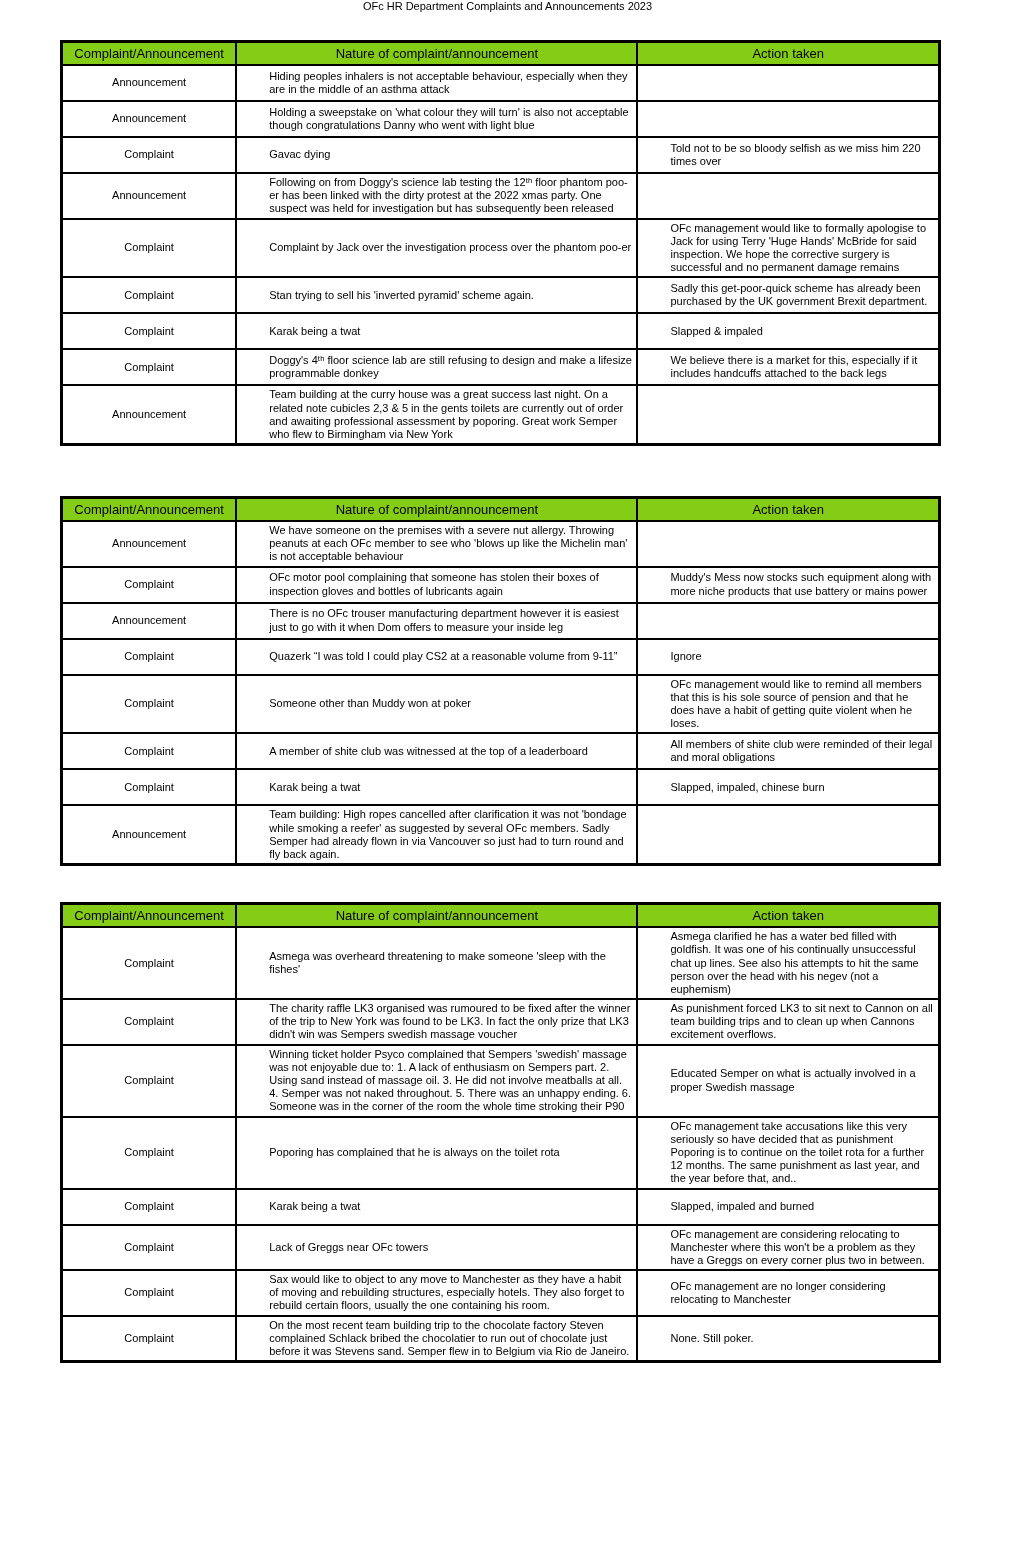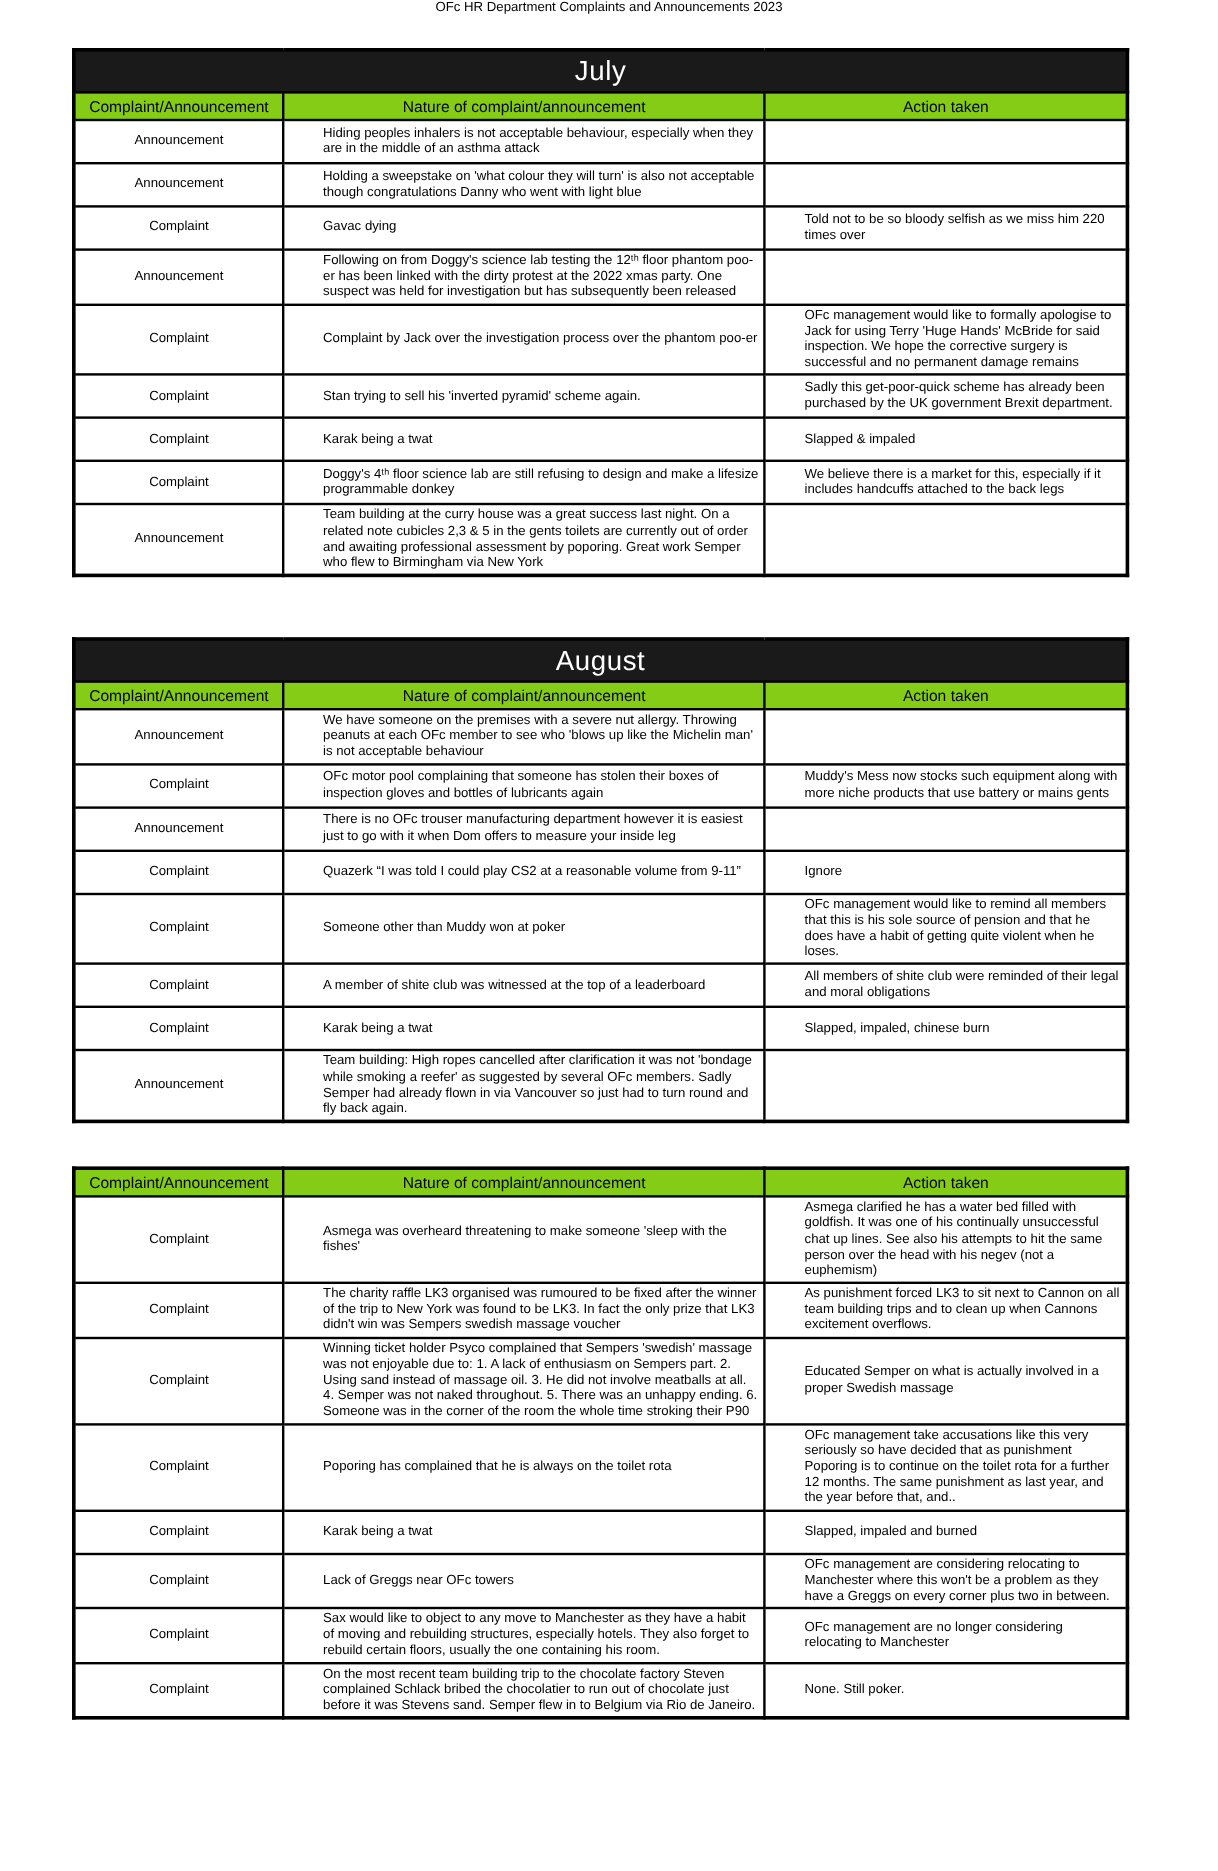--- a/index.html
+++ b/index.html
@@ -69,175 +69,169 @@
   col.c-type   { width: 19.9%; }
   col.c-nature { width: 45.7%; }
   col.c-action { width: 34.4%; }
 </style>
 </head>
 <body>
 
 <div class="page-title">OFc HR Department Complaints and Announcements 2023</div>
 
 <div id="tables-root">
-  <table class="month-table">
-    <colgroup>
-      <col class="c-type">
-      <col class="c-nature">
-      <col class="c-action">
-    </colgroup>
-    <thead>
-      <tr>
-        <th class="month-band" colspan="3">July</th>
-      </tr>
-      <tr>
-        <th class="col-header">Complaint/Announcement</th>
-        <th class="col-header">Nature of complaint/announcement</th>
-        <th class="col-header">Action taken</th>
-      </tr>
-    </thead>
-    <tbody>
-  <tr>
-    <td class="type-cell">Announcement</td>
-    <td class="nature-cell">Hiding peoples inhalers is not acceptable behaviour, especially when they are in the middle of an asthma attack</td>
-    <td class="action-cell"></td>
-  </tr>
-
-  <tr>
-    <td class="type-cell">Announcement</td>
-    <td class="nature-cell">Holding a sweepstake on 'what colour they will turn' is also not acceptable though congratulations Danny who went with light blue</td>
-    <td class="action-cell"></td>
-  </tr>
-
-  <tr>
-    <td class="type-cell">Complaint</td>
-    <td class="nature-cell">Gavac dying</td>
-    <td class="action-cell">Told not to be so bloody selfish as we miss him 220 times over</td>
-  </tr>
-
-  <tr>
-    <td class="type-cell">Announcement</td>
-    <td class="nature-cell">Following on from Doggy's science lab testing the 12ᵗʰ floor phantom poo-er has been linked with the dirty protest at the 2022 xmas party. One suspect was held for investigation but has subsequently been released</td>
-    <td class="action-cell"></td>
-  </tr>
-
-  <tr>
-    <td class="type-cell">Complaint</td>
-    <td class="nature-cell">Complaint by Jack over the investigation process over the phantom poo-er</td>
-    <td class="action-cell">OFc management would like to formally apologise to Jack for using Terry 'Huge Hands' McBride for said inspection. We hope the corrective surgery is successful and no permanent damage remains</td>
-  </tr>
-
-  <tr>
-    <td class="type-cell">Complaint</td>
-    <td class="nature-cell">Stan trying to sell his 'inverted pyramid' scheme again.</td>
-    <td class="action-cell">Sadly this get-poor-quick scheme has already been purchased by the UK government Brexit department.</td>
-  </tr>
-
-  <tr>
-    <td class="type-cell">Complaint</td>
-    <td class="nature-cell">Karak being a twat</td>
-    <td class="action-cell">Slapped &amp; impaled</td>
-  </tr>
-
-  <tr>
-    <td class="type-cell">Complaint</td>
-    <td class="nature-cell">Doggy's 4ᵗʰ floor science lab are still refusing to design and make a lifesize programmable donkey</td>
-    <td class="action-cell">We believe there is a market for this, especially if it includes handcuffs attached to the back legs</td>
-  </tr>
-
-  <tr>
-    <td class="type-cell">Announcement</td>
-    <td class="nature-cell">Team building at the curry house was a great success last night. On a related note cubicles 2,3 &amp; 5 in the gents toilets are currently out of order and awaiting professional assessment by poporing. Great work Semper who flew to Birmingham via New York</td>
-    <td class="action-cell"></td>
-  </tr>
-</tbody>
-  </table>
-
-  <table class="month-table">
-    <colgroup>
-      <col class="c-type">
-      <col class="c-nature">
-      <col class="c-action">
-    </colgroup>
-    <thead>
-      <tr>
-        <th class="month-band" colspan="3">August</th>
-      </tr>
-      <tr>
-        <th class="col-header">Complaint/Announcement</th>
-        <th class="col-header">Nature of complaint/announcement</th>
-        <th class="col-header">Action taken</th>
-      </tr>
-    </thead>
-    <tbody>
-  <tr>
-    <td class="type-cell">Announcement</td>
-    <td class="nature-cell">We have someone on the premises with a severe nut allergy. Throwing peanuts at each OFc member to see who 'blows up like the Michelin man' is not acceptable behaviour</td>
-    <td class="action-cell"></td>
-  </tr>
-
-  <tr>
-    <td class="type-cell">Complaint</td>
-    <td class="nature-cell">OFc motor pool complaining that someone has stolen their boxes of inspection gloves and bottles of lubricants again</td>
-    <td class="action-cell">Muddy's Mess now stocks such equipment along with more niche products that use battery or mains gents</td>
-  </tr>
-
-  <tr>
-    <td class="type-cell">Announcement</td>
-    <td class="nature-cell">There is no OFc trouser manufacturing department however it is easiest just to go with it when Dom offers to measure your inside leg</td>
-    <td class="action-cell"></td>
-  </tr>
-
-  <tr>
-    <td class="type-cell">Complaint</td>
-    <td class="nature-cell">Quazerk “I was told I could play CS2 at a reasonable volume from 9-11”</td>
-    <td class="action-cell">Ignore</td>
-  </tr>
-
-  <tr>
-    <td class="type-cell">Complaint</td>
-    <td class="nature-cell">Someone other than Muddy won at poker</td>
-    <td class="action-cell">OFc management would like to remind all members that this is his sole source of pension and that he does have a habit of getting quite violent when he loses.</td>
-  </tr>
-
-  <tr>
-    <td class="type-cell">Complaint</td>
-    <td class="nature-cell">A member of shite club was witnessed at the top of a leaderboard</td>
-    <td class="action-cell">All members of shite club were reminded of their legal and moral obligations</td>
-  </tr>
-
-  <tr>
-    <td class="type-cell">Complaint</td>
-    <td class="nature-cell">Karak being a twat</td>
-    <td class="action-cell">Slapped, impaled, chinese burn</td>
-  </tr>
-
-  <tr>
-    <td class="type-cell">Announcement</td>
-    <td class="nature-cell">Team building: High ropes cancelled after clarification it was not 'bondage while smoking a reefer' as suggested by several OFc members. Sadly Semper had already flown in via Vancouver so just had to turn round and fly back again.</td>
-    <td class="action-cell"></td>
-  </tr>
-</tbody>
-  </table>
-
   <table class="month-table">
     <colgroup>
       <col class="c-type">
       <col class="c-nature">
       <col class="c-action">
     </colgroup>
     <thead>
       <tr>
         <th class="col-header">Complaint/Announcement</th>
         <th class="col-header">Nature of complaint/announcement</th>
         <th class="col-header">Action taken</th>
       </tr>
     </thead>
     <tbody>
   <tr>
+    <td class="type-cell">Announcement</td>
+    <td class="nature-cell">Hiding peoples inhalers is not acceptable behaviour, especially when they are in the middle of an asthma attack</td>
+    <td class="action-cell"></td>
+  </tr>
+
+  <tr>
+    <td class="type-cell">Announcement</td>
+    <td class="nature-cell">Holding a sweepstake on 'what colour they will turn' is also not acceptable though congratulations Danny who went with light blue</td>
+    <td class="action-cell"></td>
+  </tr>
+
+  <tr>
+    <td class="type-cell">Complaint</td>
+    <td class="nature-cell">Gavac dying</td>
+    <td class="action-cell">Told not to be so bloody selfish as we miss him 220 times over</td>
+  </tr>
+
+  <tr>
+    <td class="type-cell">Announcement</td>
+    <td class="nature-cell">Following on from Doggy's science lab testing the 12ᵗʰ floor phantom poo-er has been linked with the dirty protest at the 2022 xmas party. One suspect was held for investigation but has subsequently been released</td>
+    <td class="action-cell"></td>
+  </tr>
+
+  <tr>
+    <td class="type-cell">Complaint</td>
+    <td class="nature-cell">Complaint by Jack over the investigation process over the phantom poo-er</td>
+    <td class="action-cell">OFc management would like to formally apologise to Jack for using Terry 'Huge Hands' McBride for said inspection. We hope the corrective surgery is successful and no permanent damage remains</td>
+  </tr>
+
+  <tr>
+    <td class="type-cell">Complaint</td>
+    <td class="nature-cell">Stan trying to sell his 'inverted pyramid' scheme again.</td>
+    <td class="action-cell">Sadly this get-poor-quick scheme has already been purchased by the UK government Brexit department.</td>
+  </tr>
+
+  <tr>
+    <td class="type-cell">Complaint</td>
+    <td class="nature-cell">Karak being a twat</td>
+    <td class="action-cell">Slapped &amp; impaled</td>
+  </tr>
+
+  <tr>
+    <td class="type-cell">Complaint</td>
+    <td class="nature-cell">Doggy's 4ᵗʰ floor science lab are still refusing to design and make a lifesize programmable donkey</td>
+    <td class="action-cell">We believe there is a market for this, especially if it includes handcuffs attached to the back legs</td>
+  </tr>
+
+  <tr>
+    <td class="type-cell">Announcement</td>
+    <td class="nature-cell">Team building at the curry house was a great success last night. On a related note cubicles 2,3 &amp; 5 in the gents toilets are currently out of order and awaiting professional assessment by poporing. Great work Semper who flew to Birmingham via New York</td>
+    <td class="action-cell"></td>
+  </tr>
+</tbody>
+  </table>
+
+  <table class="month-table">
+    <colgroup>
+      <col class="c-type">
+      <col class="c-nature">
+      <col class="c-action">
+    </colgroup>
+    <thead>
+      <tr>
+        <th class="col-header">Complaint/Announcement</th>
+        <th class="col-header">Nature of complaint/announcement</th>
+        <th class="col-header">Action taken</th>
+      </tr>
+    </thead>
+    <tbody>
+  <tr>
+    <td class="type-cell">Announcement</td>
+    <td class="nature-cell">We have someone on the premises with a severe nut allergy. Throwing peanuts at each OFc member to see who 'blows up like the Michelin man' is not acceptable behaviour</td>
+    <td class="action-cell"></td>
+  </tr>
+
+  <tr>
+    <td class="type-cell">Complaint</td>
+    <td class="nature-cell">OFc motor pool complaining that someone has stolen their boxes of inspection gloves and bottles of lubricants again</td>
+    <td class="action-cell">Muddy's Mess now stocks such equipment along with more niche products that use battery or mains power</td>
+  </tr>
+
+  <tr>
+    <td class="type-cell">Announcement</td>
+    <td class="nature-cell">There is no OFc trouser manufacturing department however it is easiest just to go with it when Dom offers to measure your inside leg</td>
+    <td class="action-cell"></td>
+  </tr>
+
+  <tr>
+    <td class="type-cell">Complaint</td>
+    <td class="nature-cell">Quazerk “I was told I could play CS2 at a reasonable volume from 9-11”</td>
+    <td class="action-cell">Ignore</td>
+  </tr>
+
+  <tr>
+    <td class="type-cell">Complaint</td>
+    <td class="nature-cell">Someone other than Muddy won at poker</td>
+    <td class="action-cell">OFc management would like to remind all members that this is his sole source of pension and that he does have a habit of getting quite violent when he loses.</td>
+  </tr>
+
+  <tr>
+    <td class="type-cell">Complaint</td>
+    <td class="nature-cell">A member of shite club was witnessed at the top of a leaderboard</td>
+    <td class="action-cell">All members of shite club were reminded of their legal and moral obligations</td>
+  </tr>
+
+  <tr>
+    <td class="type-cell">Complaint</td>
+    <td class="nature-cell">Karak being a twat</td>
+    <td class="action-cell">Slapped, impaled, chinese burn</td>
+  </tr>
+
+  <tr>
+    <td class="type-cell">Announcement</td>
+    <td class="nature-cell">Team building: High ropes cancelled after clarification it was not 'bondage while smoking a reefer' as suggested by several OFc members. Sadly Semper had already flown in via Vancouver so just had to turn round and fly back again.</td>
+    <td class="action-cell"></td>
+  </tr>
+</tbody>
+  </table>
+
+  <table class="month-table">
+    <colgroup>
+      <col class="c-type">
+      <col class="c-nature">
+      <col class="c-action">
+    </colgroup>
+    <thead>
+      <tr>
+        <th class="col-header">Complaint/Announcement</th>
+        <th class="col-header">Nature of complaint/announcement</th>
+        <th class="col-header">Action taken</th>
+      </tr>
+    </thead>
+    <tbody>
+  <tr>
     <td class="type-cell">Complaint</td>
     <td class="nature-cell">Asmega was overheard threatening to make someone 'sleep with the fishes'</td>
     <td class="action-cell">Asmega clarified he has a water bed filled with goldfish. It was one of his continually unsuccessful chat up lines. See also his attempts to hit the same person over the head with his negev (not a euphemism)</td>
   </tr>
 
   <tr>
     <td class="type-cell">Complaint</td>
     <td class="nature-cell">The charity raffle LK3 organised was rumoured to be fixed after the winner of the trip to New York was found to be LK3. In fact the only prize that LK3 didn't win was Sempers swedish massage voucher</td>
     <td class="action-cell">As punishment forced LK3 to sit next to Cannon on all team building trips and to clean up when Cannons excitement overflows.</td>
   </tr>

